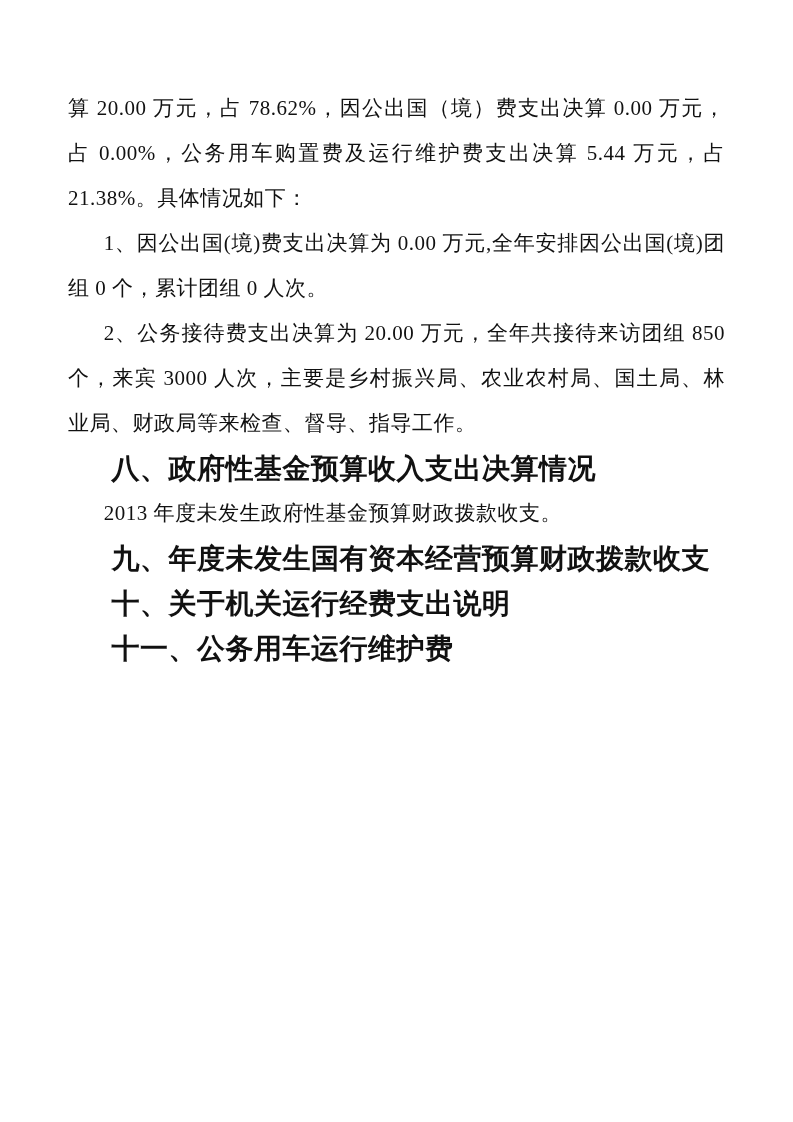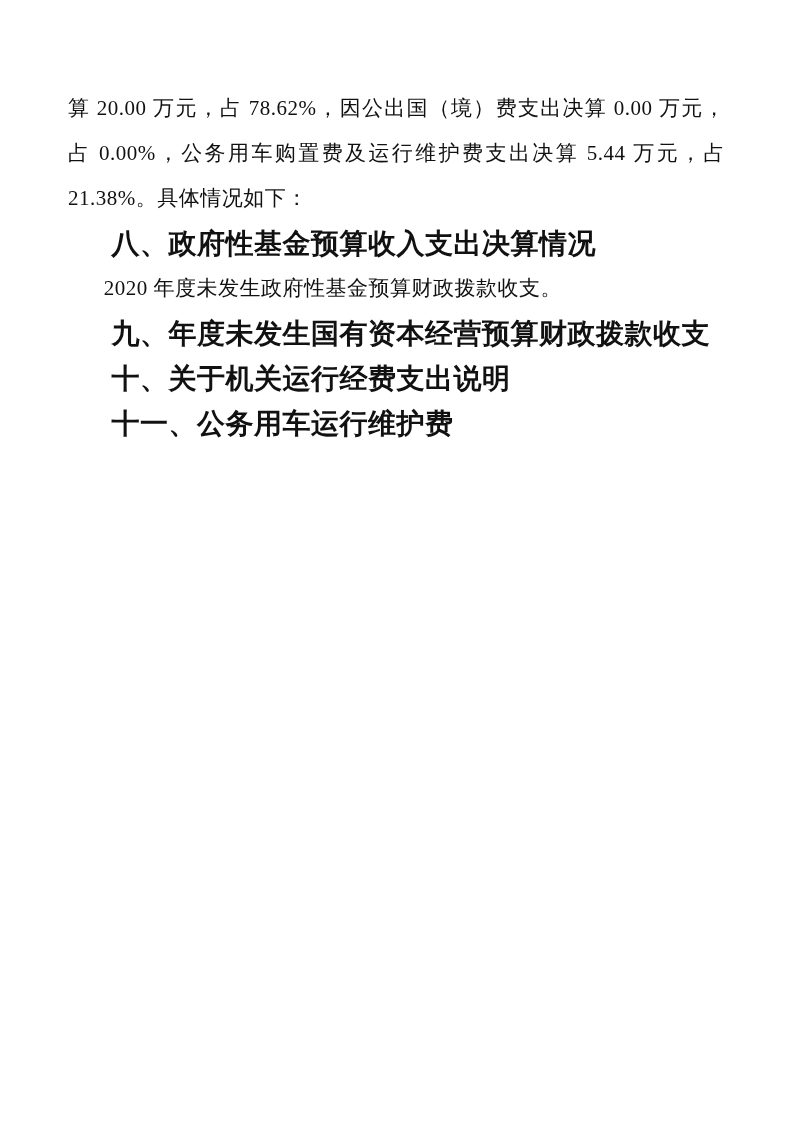--- a/index.html
+++ b/index.html
@@ -50,26 +50,28 @@
     color: #222222;
   }
 </style>
 </head>
 <body>
 
 <div class="page">
 
   <p class="block">算 20.00 万元，占 78.62%，因公出国（境）费支出决算 0.00 万元，占 0.00%，公务用车购置费及运行维护费支出决算 5.44 万元，占 21.38%。具体情况如下：</p>
 
+  <p class="block body-indent">1、因公出国(境)费支出决算为 0.00 万元,全年安排因公出国(境)团组 0 个，累计团组 0 人次。</p>
 
+  <p class="block body-indent">2、公务接待费支出决算为 20.00 万元，全年共接待来访团组 850 个，来宾 3000 人次，主要是乡村振兴局、农业农村局、国土局、林业局、财政局等来检查、督导、指导工作。</p>
 
 
   <h2 class="block heading">八、政府性基金预算收入支出决算情况</h2>
 
-  <p class="block body-indent">2020 年度未发生政府性基金预算财政拨款收支。</p>
+  <p class="block body-indent">2013 年度未发生政府性基金预算财政拨款收支。</p>
 
   <h2 class="block heading">九、年度未发生国有资本经营预算财政拨款收支</h2>
 
 
   <h2 class="block heading">十、关于机关运行经费支出说明</h2>
 
 
   <h2 class="block heading">十一、公务用车运行维护费</h2>
 
   <div class="footer">- 15 -</div>

